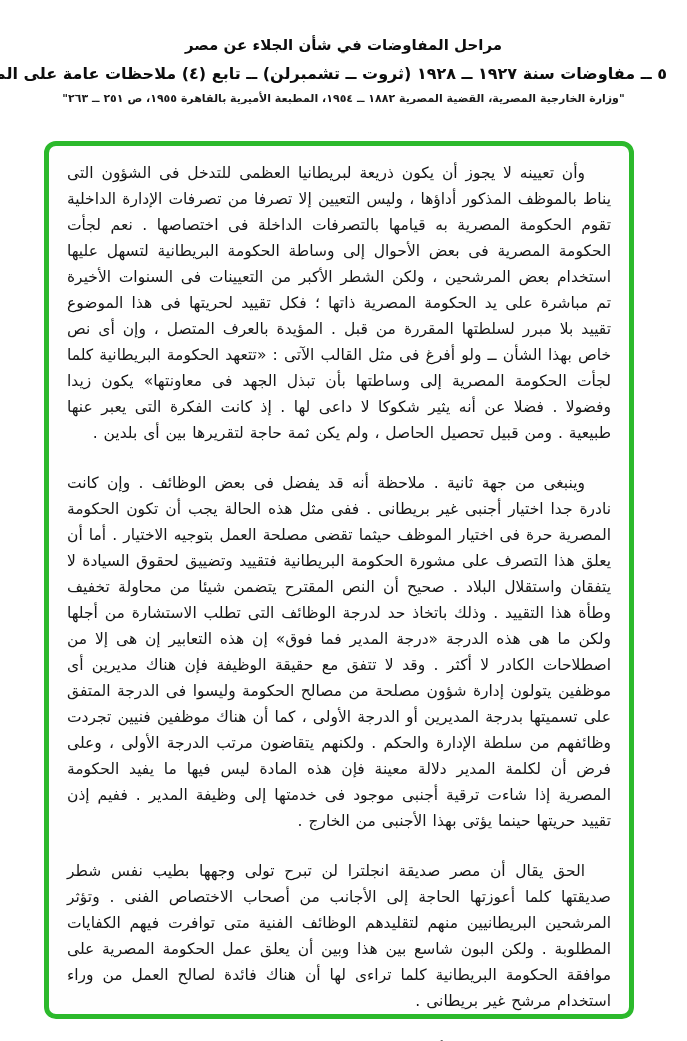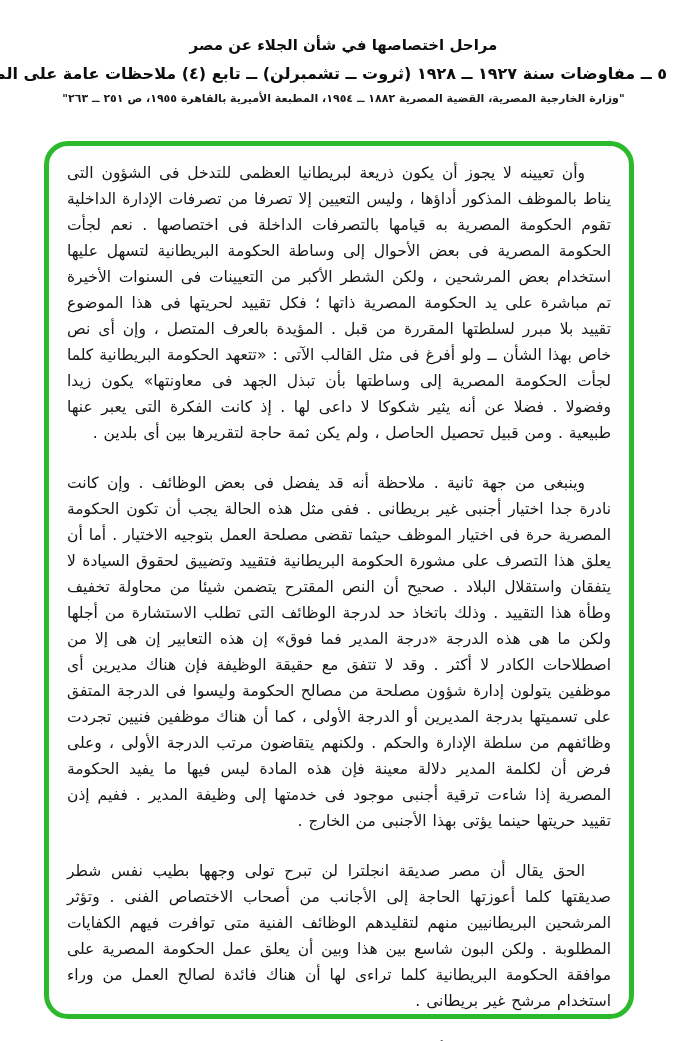--- a/index.html
+++ b/index.html
@@ -44,21 +44,21 @@
     color: #1a1a1a;
     margin: 0;
   }
   .text-box {
     position: absolute;
     top: 141px;
     left: 44px;
     width: 590px;
     height: 878px;
     border: 5px solid #2cb92c;
-    border-radius: 24px;
+    border-radius: 12px;
     background: #fefefe;
     box-sizing: border-box;
     padding: 14px 18px 10px 18px;
   }
   .text-box p {
     margin: 0 0 24px 0;
     font-size: 15.5px;
     line-height: 26px;
     text-align: justify;
     text-indent: 26px;
@@ -68,21 +68,21 @@
   .text-box p:last-child {
     margin-bottom: 0;
   }
 </style>
 </head>
 <body>
 
 <div class="page">
 
   <div class="header">
-    <div class="doc-title">مراحل اختصاصها في شأن الجلاء عن مصر</div>
+    <div class="doc-title">مراحل المفاوضات في شأن الجلاء عن مصر</div>
     <div class="doc-subtitle">٥ ــ مفاوضات سنة ١٩٢٧ ــ ١٩٢٨ (ثروت ــ تشمبرلن) ــ تابع (٤) ملاحظات عامة على المشروع البريطاني</div>
     <div class="doc-citation">"وزارة الخارجية المصرية، القضية المصرية ١٨٨٢ ــ ١٩٥٤، المطبعة الأميرية بالقاهرة ١٩٥٥، ص ٢٥١ ــ ٢٦٣"</div>
   </div>
 
   <div class="text-box">
     <p>وأن تعيينه لا يجوز أن يكون ذريعة لبريطانيا العظمى للتدخل فى الشؤون التى يناط بالموظف المذكور أداؤها ، وليس التعيين إلا تصرفا من تصرفات الإدارة الداخلية تقوم الحكومة المصرية به قيامها بالتصرفات الداخلة فى اختصاصها . نعم لجأت الحكومة المصرية فى بعض الأحوال إلى وساطة الحكومة البريطانية لتسهل عليها استخدام بعض المرشحين ، ولكن الشطر الأكبر من التعيينات فى السنوات الأخيرة تم مباشرة على يد الحكومة المصرية ذاتها ؛ فكل تقييد لحريتها فى هذا الموضوع تقييد بلا مبرر لسلطتها المقررة من قبل . المؤيدة بالعرف المتصل ، وإن أى نص خاص بهذا الشأن ــ ولو أفرغ فى مثل القالب الآتى : «تتعهد الحكومة البريطانية كلما لجأت الحكومة المصرية إلى وساطتها بأن تبذل الجهد فى معاونتها» يكون زيدا وفضولا . فضلا عن أنه يثير شكوكا لا داعى لها . إذ كانت الفكرة التى يعبر عنها طبيعية . ومن قبيل تحصيل الحاصل ، ولم يكن ثمة حاجة لتقريرها بين أى بلدين .</p>
     <p>وينبغى من جهة ثانية . ملاحظة أنه قد يفضل فى بعض الوظائف . وإن كانت نادرة جدا اختيار أجنبى غير بريطانى . ففى مثل هذه الحالة يجب أن تكون الحكومة المصرية حرة فى اختيار الموظف حيثما تقضى مصلحة العمل بتوجيه الاختيار . أما أن يعلق هذا التصرف على مشورة الحكومة البريطانية فتقييد وتضييق لحقوق السيادة لا يتفقان واستقلال البلاد . صحيح أن النص المقترح يتضمن شيئا من محاولة تخفيف وطأة هذا التقييد . وذلك باتخاذ حد لدرجة الوظائف التى تطلب الاستشارة من أجلها ولكن ما هى هذه الدرجة «درجة المدير فما فوق» إن هذه التعابير إن هى إلا من اصطلاحات الكادر لا أكثر . وقد لا تتفق مع حقيقة الوظيفة فإن هناك مديرين أى موظفين يتولون إدارة شؤون مصلحة من مصالح الحكومة وليسوا فى الدرجة المتفق على تسميتها بدرجة المديرين أو الدرجة الأولى ، كما أن هناك موظفين فنيين تجردت وظائفهم من سلطة الإدارة والحكم . ولكنهم يتقاضون مرتب الدرجة الأولى ، وعلى فرض أن لكلمة المدير دلالة معينة فإن هذه المادة ليس فيها ما يفيد الحكومة المصرية إذا شاءت ترقية أجنبى موجود فى خدمتها إلى وظيفة المدير . ففيم إذن تقييد حريتها حينما يؤتى بهذا الأجنبى من الخارج .</p>
     <p>الحق يقال أن مصر صديقة انجلترا لن تبرح تولى وجهها بطيب نفس شطر صديقتها كلما أعوزتها الحاجة إلى الأجانب من أصحاب الاختصاص الفنى . وتؤثر المرشحين البريطانيين منهم لتقليدهم الوظائف الفنية متى توافرت فيهم الكفايات المطلوبة . ولكن البون شاسع بين هذا وبين أن يعلق عمل الحكومة المصرية على موافقة الحكومة البريطانية كلما تراءى لها أن هناك فائدة لصالح العمل من وراء استخدام مرشح غير بريطانى .</p>
     <p>وإذا كان من الواجب أن يشار فى معاهدة التحالف إلى شىء فى هذا الموضوع فلا يجوز أن يخرج عما سبق تقريره .</p>
   </div>

